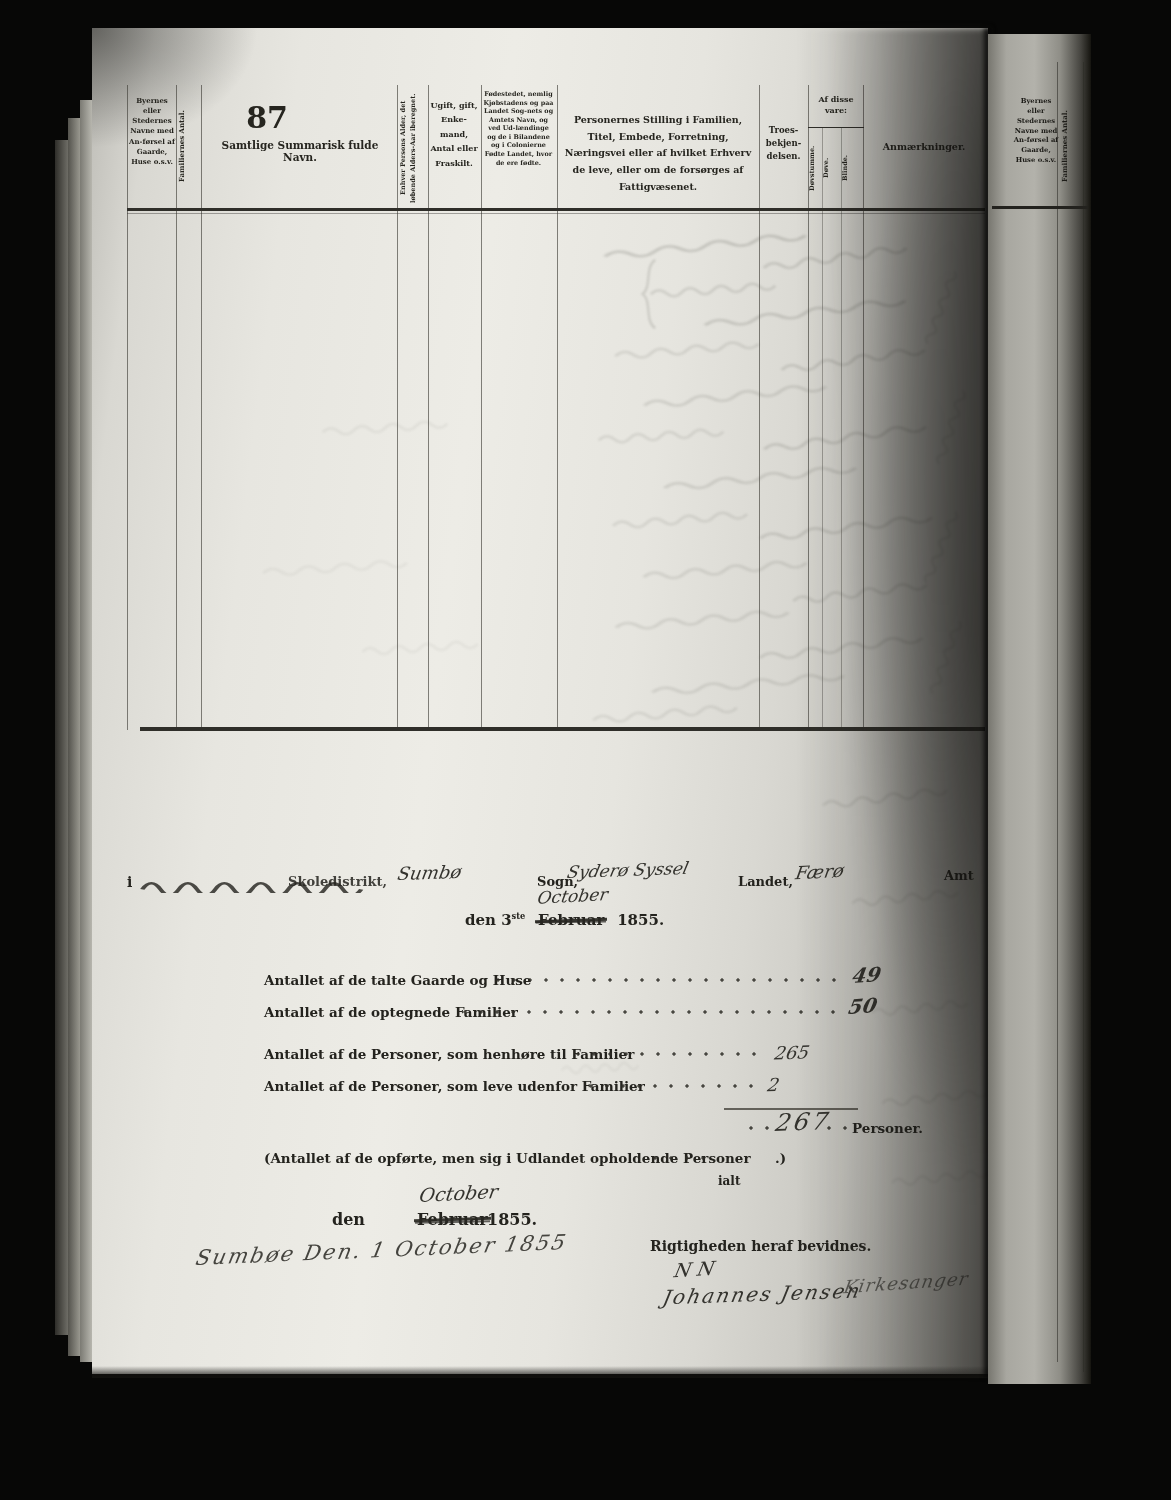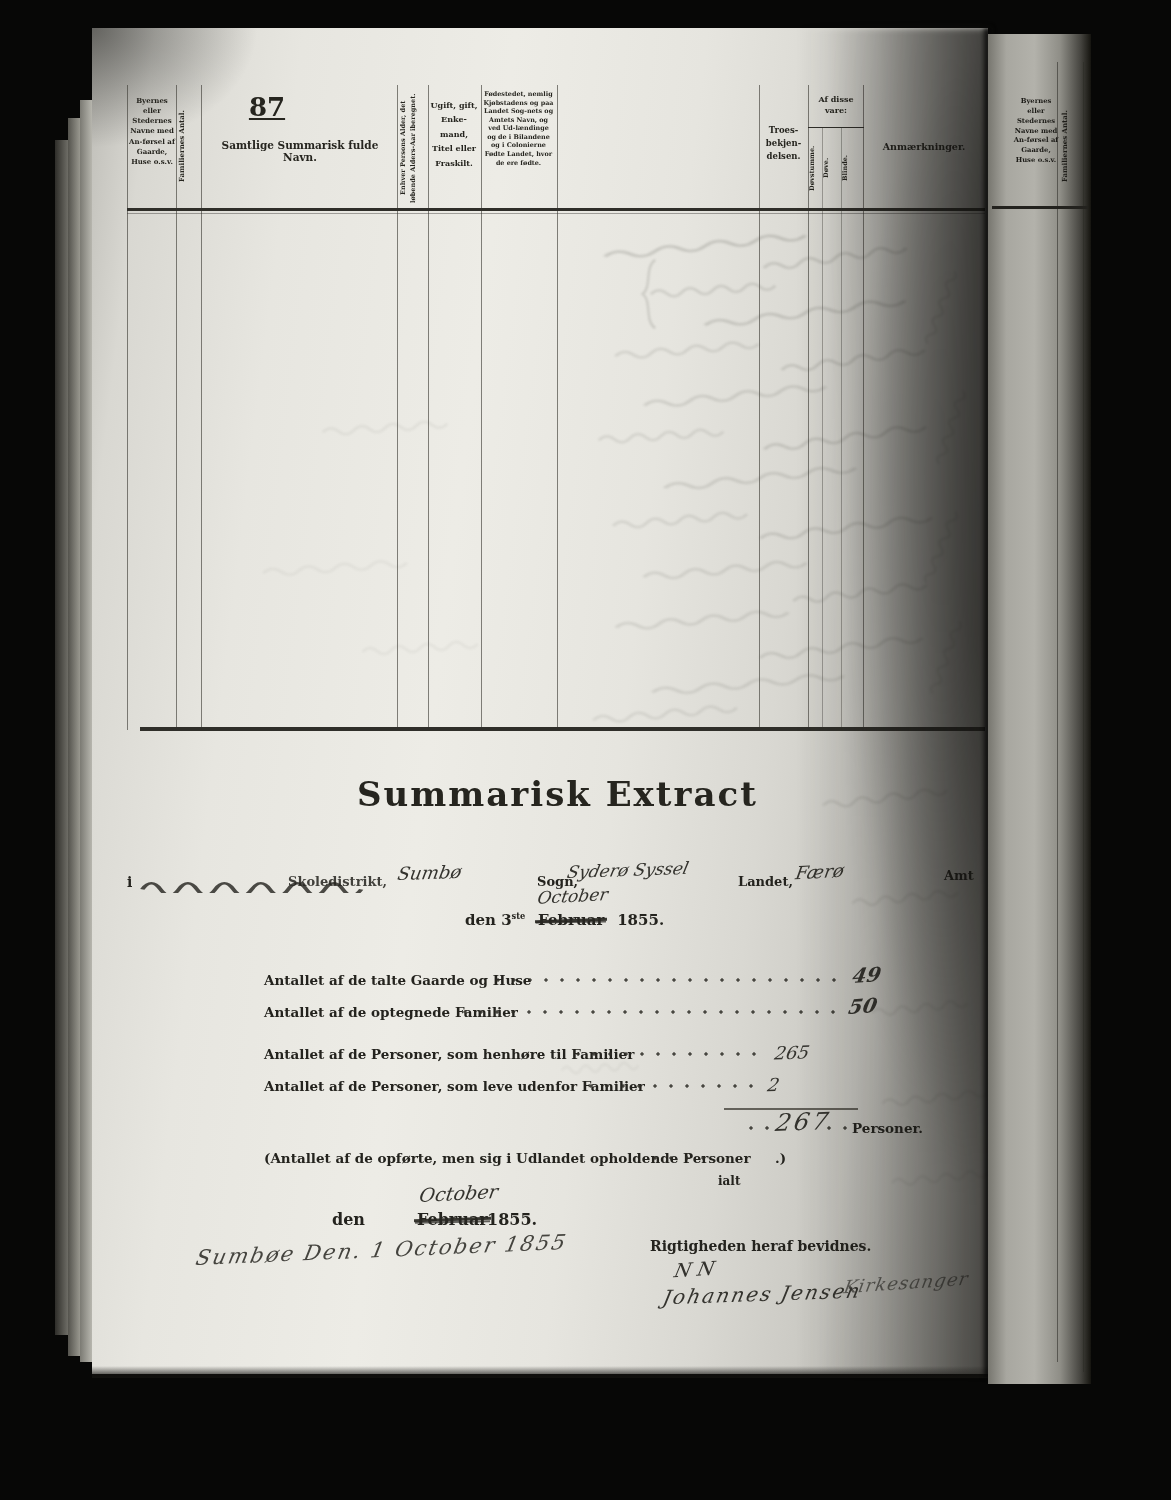--- a/index.html
+++ b/index.html
@@ -51,25 +51,26 @@
   <div class="abs edge2"></div>
   <div class="abs edge3"></div>
 
   
   <div class="abs page"></div>
   <div class="abs corner-tl"></div>
 
   
   <div class="abs hd" style="left:128px;top:96px;width:48px;font-size:7px;line-height:1.45;">Byernes eller Stedernes Navne med An-førsel af Gaarde, Huse o.s.v.</div>
   <div class="abs vtext" style="left:177px;top:98px;width:23px;height:96px;font-size:7px;">Familiernes Antal.</div>
-  <div class="abs hd" style="left:236px;top:92px;width:62px;font-size:26px;text-decoration:underline;">87</div>
+  <div class="abs hd" style="left:236px;top:100px;width:62px;font-size:30px;">87</div>
   <div class="abs hd" style="left:206px;top:139px;width:188px;font-size:10.5px;">Samtlige Summarisk fulde Navn.</div>
   <div class="abs vtext" style="left:398px;top:90px;width:29px;height:116px;font-size:6.5px;line-height:1.6;">Enhver Persons Alder, det løbende Alders-Aar iberegnet.</div>
-  <div class="abs hd" style="left:429px;top:98px;width:50px;font-size:8px;line-height:1.8;">Ugift, gift, Enke-mand, Titel eller Fraskilt.</div>
+  <div class="abs hd" style="left:429px;top:98px;width:50px;font-size:8px;line-height:1.8;">Ugift, gift, Enke-mand, Antal eller Fraskilt.</div>
   <div class="abs hd" style="left:483px;top:90px;width:71px;font-size:6.4px;line-height:1.34;text-align:center;">Fødestedet, nemlig Kjøbstadens og paa Landet Sog-nets og Amtets Navn, og ved Ud-lændinge og de i Bilandene og i Colonierne Fødte Landet, hvor de ere fødte.</div>
+  <div class="abs hd" style="left:560px;top:112px;width:196px;font-size:9.5px;line-height:1.75;">Personernes Stilling i Familien, Titel, Embede, Forretning, Næringsvei eller af hvilket Erhverv de leve, eller om de forsørges af Fattigvæsenet.</div>
   <div class="abs hd" style="left:761px;top:124px;width:45px;font-size:8.5px;line-height:1.5;">Troes-bekjen-delsen.</div>
   <div class="abs hd" style="left:810px;top:94px;width:52px;font-size:8px;line-height:1.4;">Af disse vare:</div>
   <div class="abs vtext" style="left:808px;top:132px;width:13px;height:72px;font-size:6.5px;">Døvstumme.</div>
   <div class="abs vtext" style="left:822px;top:132px;width:18px;height:72px;font-size:6.5px;">Døve.</div>
   <div class="abs vtext" style="left:841px;top:132px;width:21px;height:72px;font-size:6.5px;">Blinde.</div>
   <div class="abs hd" style="left:866px;top:141px;width:116px;font-size:9.5px;">Anmærkninger.</div>
 
   
   <div class="abs vline" style="left:127px;top:85px;height:645px;"></div>
   <div class="abs vline" style="left:176px;top:85px;height:645px;"></div>
@@ -183,21 +184,20 @@
       </svg>
       <svg viewBox="0 0 100 14" preserveAspectRatio="none" class="ghost" style="left: 560px; top: 1060px; width: 80px; height: 14px; opacity: 0.06; transform: rotate(-4deg);">
         <path d="M2 8 Q8 1 14 8 T26 8 T38 8 T50 8 T62 8 T74 8 T86 8 T98 8" fill="none" stroke="#4a4a42" stroke-width="2.4"></path>
       </svg>
     </div>
   <svg class="ghost" viewBox="0 0 28 80" preserveAspectRatio="none" style="left:638px;top:258px;width:22px;height:72px;opacity:.17;">
     <path d="M22 2 C8 10 18 32 6 40 C18 48 8 70 22 78" fill="none" stroke="#4a4a42" stroke-width="3"></path>
   </svg>
 
   
-  <div class="abs hd" style="left:330px;top:774px;width:455px;font-size:34px;letter-spacing:2px;">Summarisk Extract</div>
 
   
   <span class="abs printed" style="left:127px;top:874px;font-size:14px;">i</span>
   <svg class="abs" viewBox="0 0 100 14" preserveAspectRatio="none" style="left:140px;top:876px;width:228px;height:17px;opacity:.85;">
     <path d="M1 11 Q5 1 9 11 T17 11 T25 11 T33 11 T41 11 T49 11 T57 11 T65 11 T73 11 T81 11 T89 11 T97 11" fill="none" stroke="#2f2e29" stroke-width="2"></path>
   </svg>
   <span class="abs printed" style="left:288px;top:874px;font-size:13px;opacity:.85;">Skoledistrikt,</span>
   <span class="abs hand" style="left:398px;top:862px;font-size:18px;transform:skewX(-12deg) rotate(-2deg);">Sumbø</span>
   <span class="abs printed" style="left:537px;top:874px;font-size:13px;">Sogn,</span>
   <span class="abs hand" style="left:568px;top:860px;font-size:17px;transform:skewX(-14deg) rotate(-2deg);">Syderø Syssel</span>

